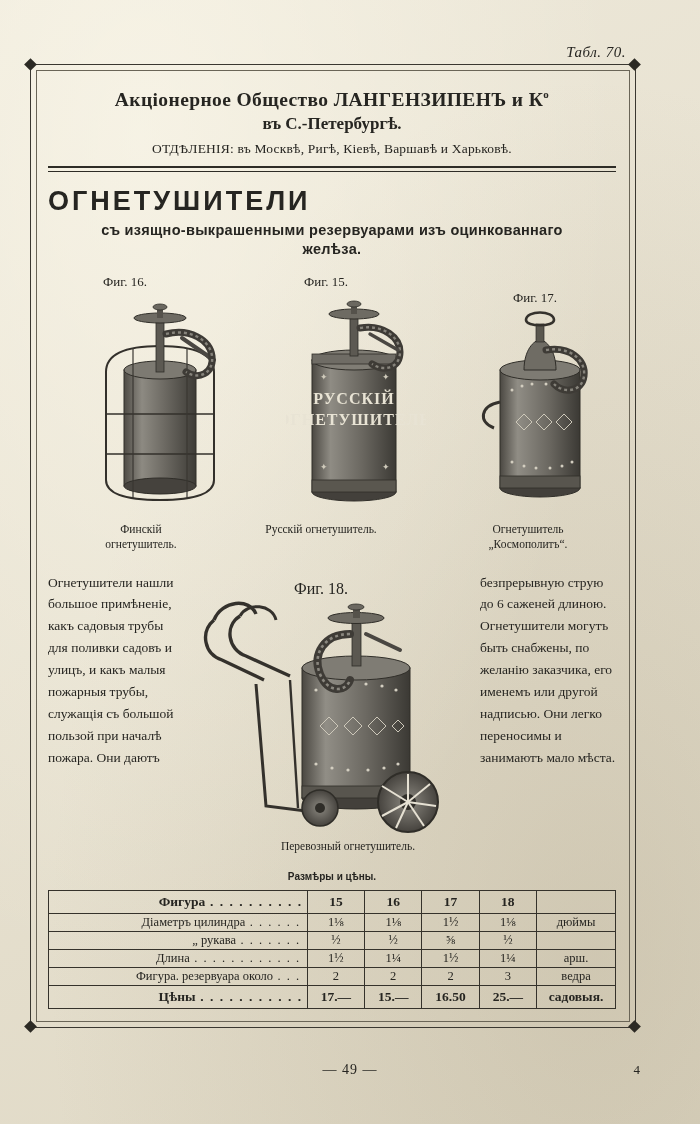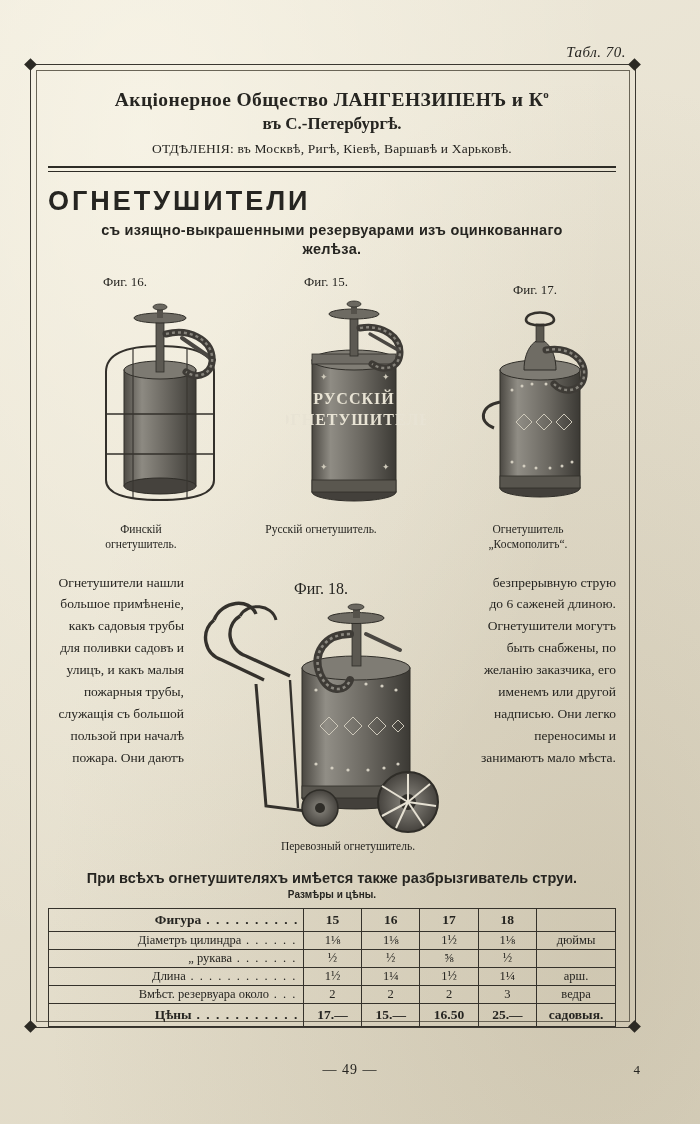--- a/index.html
+++ b/index.html
@@ -138,21 +138,21 @@
   .cols {
     position: relative;
     margin-top: 4px;
     height: 300px;
   }
   .col {
     position: absolute;
     width: 136px;
     font-size: 13.5px;
     line-height: 1.62;
-    text-align: right;
+    text-align: left;
   }
   .col-left { left: 0; top: 4px; }
   .col-right { right: 0; top: 4px; }
   .fig18 {
     position: absolute;
     left: 246px;
     top: 12px;
     width: 90px;
     font-size: 16px;
   }
@@ -256,21 +256,21 @@
     <h1 class="title">ОГНЕТУШИТЕЛИ</h1>
     <div class="subtitle">
       <div>съ изящно-выкрашенными резервуарами изъ оцинкованнаго</div>
       <div>желѣза.</div>
     </div>
 
     <div class="fig-row">
 
       <div class="fig-label" style="left:22px; top:0;">Фиг. 16.</div>
       <div class="fig-label" style="left:223px; top:0;">Фиг. 15.</div>
-      <div class="fig-label" style="left:432px; top:8px;">Фиг. 17.</div>
+      <div class="fig-label" style="left:432px; top:16px;">Фиг. 17.</div>
 
       <svg class="illu" style="left:38px; top:20px;" width="150" height="225" viewBox="0 0 150 225">
         <defs>
           <linearGradient id="cyl16" x1="0" y1="0" x2="1" y2="0">
             <stop offset="0" stop-color="#4e4b45"></stop>
             <stop offset="0.25" stop-color="#8d8a82"></stop>
             <stop offset="0.55" stop-color="#6e6b64"></stop>
             <stop offset="1" stop-color="#3d3b36"></stop>
           </linearGradient>
         </defs>
@@ -462,21 +462,20 @@
             <line x1="214" y1="226" x2="188" y2="240"></line>
           <line x1="214" y1="226" x2="188" y2="210"></line>
         </g>
         <circle cx="126" cy="232" r="18" fill="url(#wheel18)" stroke="#2f2d28" stroke-width="1.6"></circle>
         <circle cx="126" cy="232" r="5" fill="#2f2d28"></circle>
       </svg>
 
       <div class="cap-cart">Перевозный огнетушитель.</div>
     </div>
 
-    <div class="note">При всѣхъ огнетушителяхъ имѣется также разбрызгиватель струи.</div>
     <div class="note2">Размѣры и цѣны.</div>
 
     <table class="prices">
       <tbody>
         <tr class="head">
           <td class="rowhead"><span>Фигура</span><span class="dots"> . . . . . . . . . .</span></td>
           <td>15</td>
           <td>16</td>
           <td>17</td>
           <td>18</td>
@@ -501,21 +500,21 @@
         </tr>
         <tr>
           <td class="rowhead"><span>Длина</span><span class="dots"> . . . . . . . . . . . .</span></td>
           <td>1½</td>
           <td>1¼</td>
           <td>1½</td>
           <td>1¼</td>
           <td class="unit">арш.</td>
         </tr>
         <tr>
-          <td class="rowhead"><span>Вмѣст. резервуара около</span><span class="dots"> . . .</span></td>
+          <td class="rowhead"><span>Фигура. резервуара около</span><span class="dots"> . . .</span></td>
           <td>2</td>
           <td>2</td>
           <td>2</td>
           <td>3</td>
           <td class="unit">ведра</td>
         </tr>
 
         <tr class="price">
           <td class="rowhead"><span>Цѣны</span><span class="dots"> . . . . . . . . . . .</span></td>
           <td>17.—</td>

